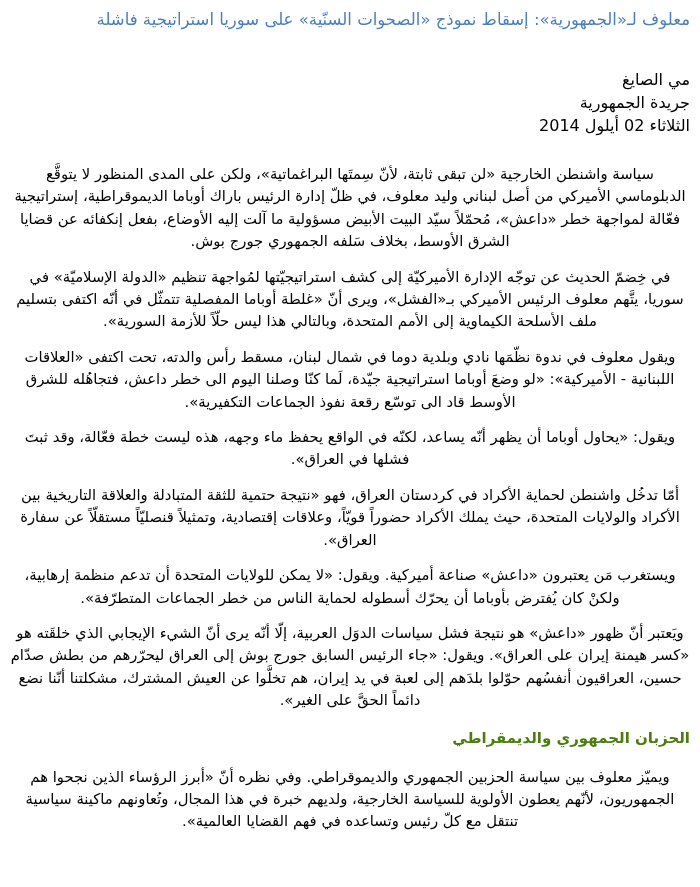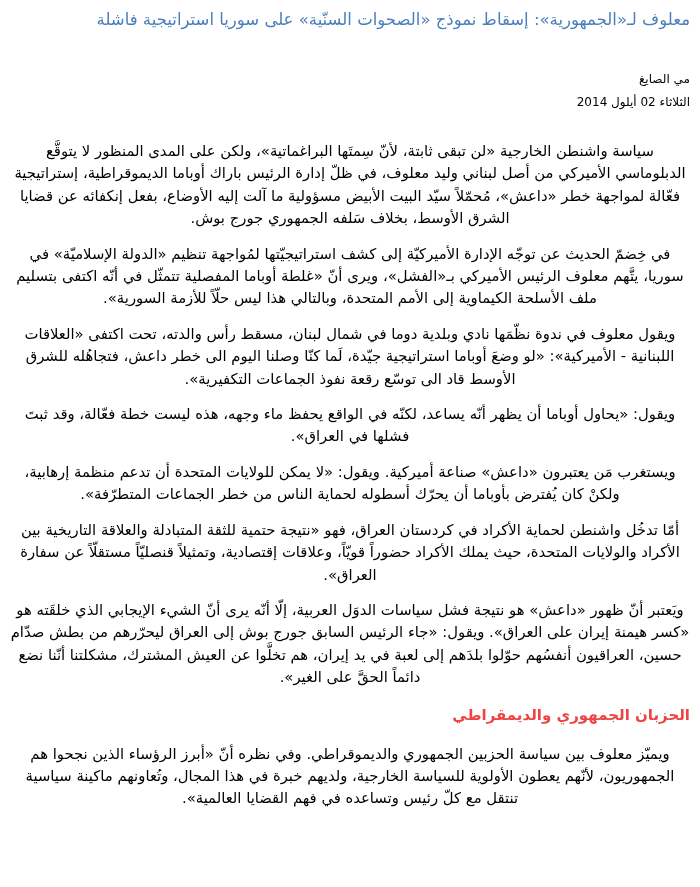--- a/index.html
+++ b/index.html
@@ -22,67 +22,68 @@
   .title {
     color: #4a7ebb;
     font-size: 16.5px;
     font-weight: 400;
     line-height: 24px;
     text-align: right;
     margin-bottom: 36px;
   }
   .byline {
     text-align: right;
-    font-size: 12px;
+    font-size: 16px;
     line-height: 23px;
     margin-bottom: 26px;
   }
   .byline div { white-space: nowrap; }
   .body-text p {
     font-size: 14.8px;
     line-height: 22.4px;
     text-align: center;
     margin-bottom: 13px;
   }
   .section-heading {
-    color: #ef4444;
+    color: #4d7c0f;
     font-size: 15px;
     font-weight: 700;
     line-height: 22px;
     text-align: right;
     margin-top: 15px;
     margin-bottom: 17px;
   }
 </style>
 </head>
 <body>
 
 <div class="doc">
 
   <h1 class="title">معلوف لـ«الجمهورية»: إسقاط نموذج «الصحوات السنّية» على سوريا استراتيجية فاشلة</h1>
 
   <div class="byline">
     <div>مي الصايغ</div>
+    <div>جريدة الجمهورية</div>
     <div>الثلاثاء 02 أيلول 2014</div>
   </div>
 
   <div class="body-text">
 
     <p>سياسة واشنطن الخارجية «لن تبقى ثابتة، لأنّ سِمتَها البراغماتية»، ولكن على المدى المنظور لا يتوقَّع الدبلوماسي الأميركي من أصل لبناني وليد معلوف، في ظلّ إدارة الرئيس باراك أوباما الديموقراطية، إستراتيجية فعّالة لمواجهة خطر «داعش»، مُحمّلاً سيّد البيت الأبيض مسؤولية ما آلت إليه الأوضاع، بفعل إنكفائه عن قضايا الشرق الأوسط، بخلاف سَلفه الجمهوري جورج بوش.</p>
 
     <p>في خِضمّ الحديث عن توجّه الإدارة الأميركيّة إلى كشف استراتيجيّتها لمُواجهة تنظيم «الدولة الإسلاميّة» في سوريا، يتَّهم معلوف الرئيس الأميركي بـ«الفشل»، ويرى أنّ «غلطة أوباما المفصلية تتمثّل في أنّه اكتفى بتسليم ملف الأسلحة الكيماوية إلى الأمم المتحدة، وبالتالي هذا ليس حلّاً للأزمة السورية».</p>
 
     <p>ويقول معلوف في ندوة نظّمَها نادي وبلدية دوما في شمال لبنان، مسقط رأس والدته، تحت اكتفى «العلاقات اللبنانية - الأميركية»: «لو وضعَ أوباما استراتيجية جيّدة، لَما كنّا وصلنا اليوم الى خطر داعش، فتجاهُله للشرق الأوسط قاد الى توسّع رقعة نفوذ الجماعات التكفيرية».</p>
 
 
     <p><span>ويقول: «يحاول أوباما أن يظهر أنّه يساعد، لكنّه في الواقع يحفظ ماء وجهه، هذه ليست خطة فعّالة، وقد ثبتَ فشلها في العراق».</span><br></p>
 
+    <p>أمّا تدخُل واشنطن لحماية الأكراد في كردستان العراق، فهو «نتيجة حتمية للثقة المتبادلة والعلاقة التاريخية بين الأكراد والولايات المتحدة، حيث يملك الأكراد حضوراً قويّاً، وعلاقات إقتصادية، وتمثيلاً قنصليّاً مستقلّاً عن سفارة العراق».</p>
+
     <p>ويستغرب مَن يعتبرون «داعش» صناعة أميركية. ويقول: «لا يمكن للولايات المتحدة أن تدعم منظمة إرهابية، ولكنْ كان يُفترض بأوباما أن يحرّك أسطوله لحماية الناس من خطر الجماعات المتطرّفة».</p>
-
-    <p>أمّا تدخُل واشنطن لحماية الأكراد في كردستان العراق، فهو «نتيجة حتمية للثقة المتبادلة والعلاقة التاريخية بين الأكراد والولايات المتحدة، حيث يملك الأكراد حضوراً قويّاً، وعلاقات إقتصادية، وتمثيلاً قنصليّاً مستقلّاً عن سفارة العراق».</p>
 
     <p>ويَعتبر أنّ ظهور «داعش» هو نتيجة فشل سياسات الدوَل العربية، إلّا أنّه يرى أنّ الشيء الإيجابي الذي خلقَته هو «كسر هيمنة إيران على العراق». ويقول: «جاء الرئيس السابق جورج بوش إلى العراق ليحرّرهم من بطش صدّام حسين، العراقيون أنفسُهم حوّلوا بلدَهم إلى لعبة في يد إيران، هم تخلَّوا عن العيش المشترك، مشكلتنا أنّنا نضع دائماً الحقَّ على الغير».</p>
 
     <h2 class="section-heading">الحزبان الجمهوري والديمقراطي</h2>
 
     <p>ويميّز معلوف بين سياسة الحزبين الجمهوري والديموقراطي. وفي نظره أنّ «أبرز الرؤساء الذين نجحوا هم الجمهوريون، لأنّهم يعطون الأولوية للسياسة الخارجية، ولديهم خبرة في هذا المجال، وتُعاونهم ماكينة سياسية تنتقل مع كلّ رئيس وتساعده في فهم القضايا العالمية».</p>
 
   </div>
 
 </div>

